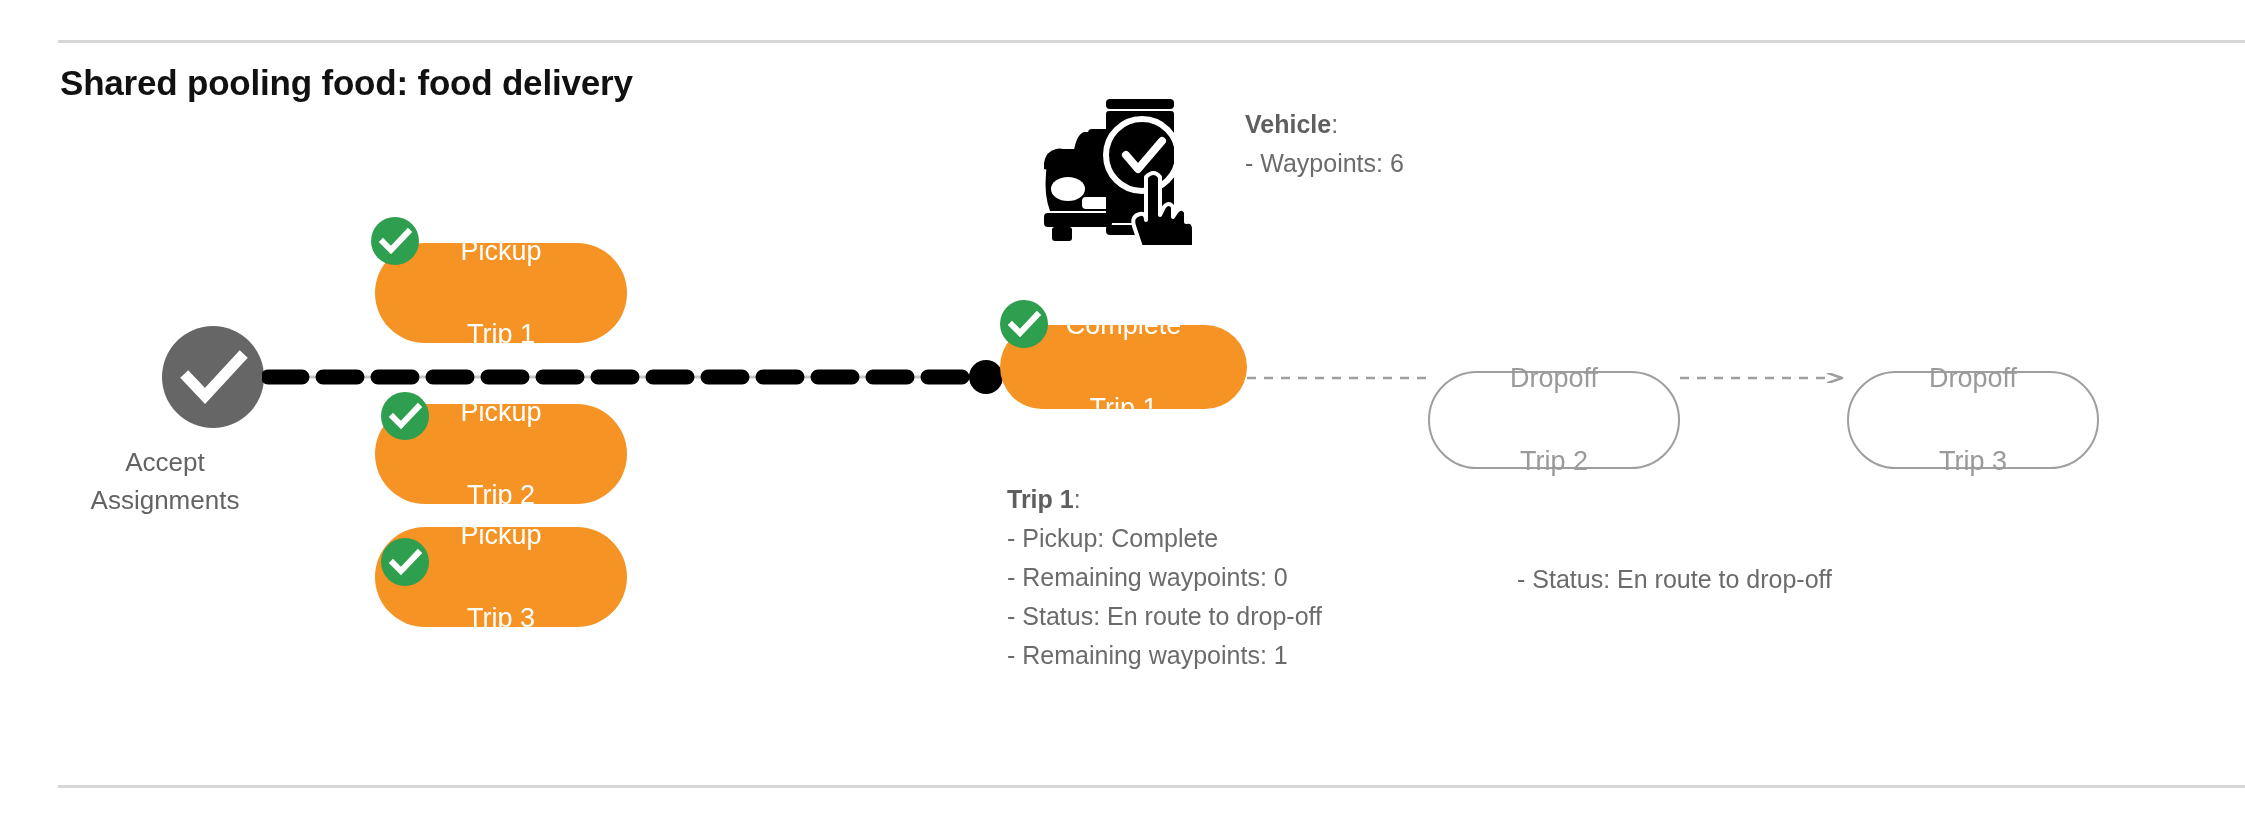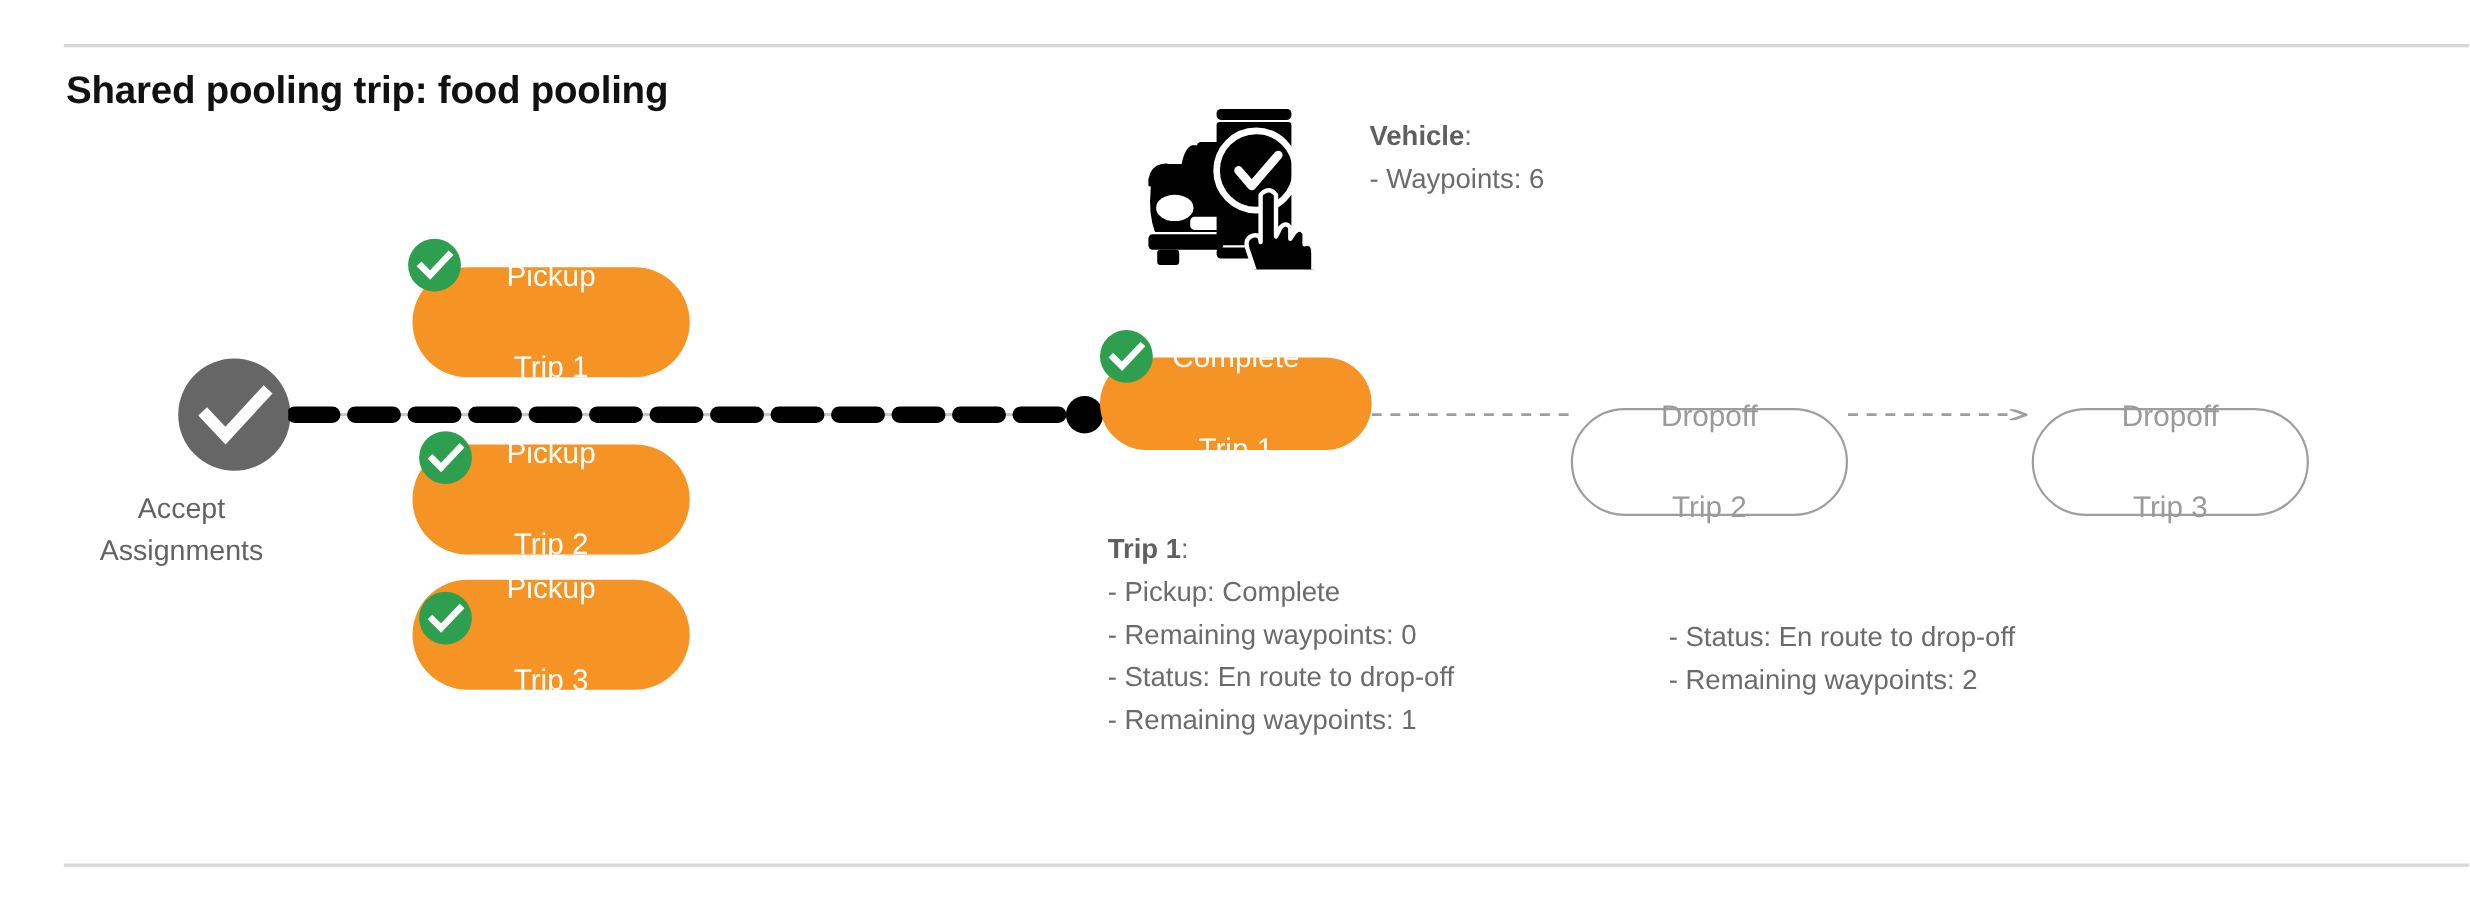--- a/index.html
+++ b/index.html
@@ -165,21 +165,21 @@
   .ann-trip3  { left: 1517px; top: 560px; }
 </style>
 </head>
 <body>
 
 <div id="slide">
 
   <div class="rule top"></div>
   <div class="rule bottom"></div>
 
-  <div class="title">Shared pooling trip: food pooling</div>
+  <div class="title">Shared pooling food: food delivery</div>
 
   <div class="vehicle-icon">
     <svg viewBox="0 0 180 160" width="180" height="160" aria-hidden="true">
       <g fill="#000000">
 
         <path d="M44 65 q3 -16 10 -18 l28 0 l0 18 z"></path>
         <rect x="58" y="44" width="24" height="12" rx="4"></rect>
         <path d="M14 78 q2 -12 12 -14 q10 -2 14 6 l0 12 q-14 6 -26 2 z"></path>
         <path d="M16 88 q0 -14 12 -22 l4 -2 l50 0 l0 62 l-62 0 q-6 -16 -4 -38 z"></path>
         <ellipse cx="38" cy="104" rx="17" ry="12" fill="#ffffff"></ellipse>
@@ -296,16 +296,15 @@
       <span class="hd">Trip 1</span><span>:</span>
     </div>
     <div>- Pickup:  Complete</div>
     <div>- Remaining waypoints: 0</div>
     <div>- Status:  En route to drop-off</div>
     <div>- Remaining waypoints: 1</div>
   </div>
 
   <div class="ann ann-trip3">
     <div>- Status:  En route to drop-off</div>
-    <div>- Remaining waypoints: 2</div>
   </div>
 
 </div>
 
 </body></html>

